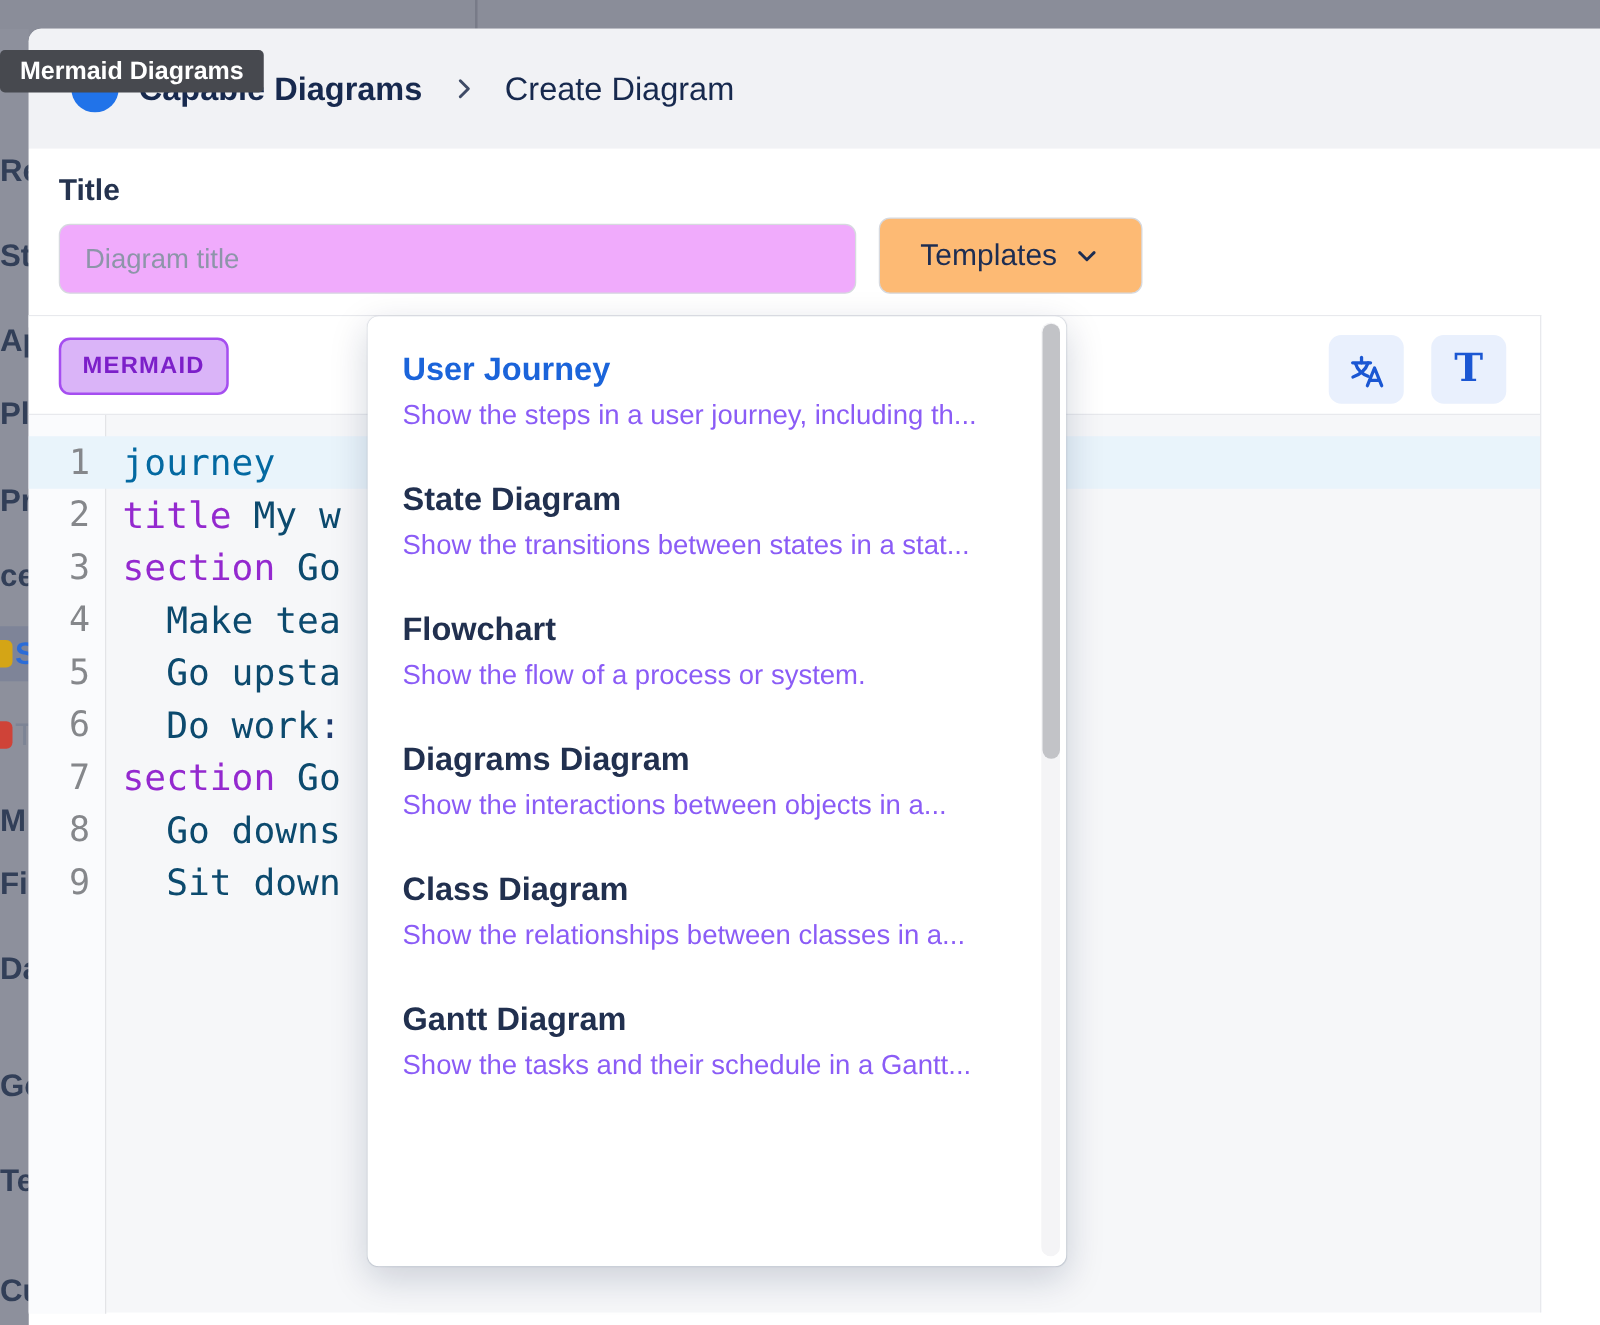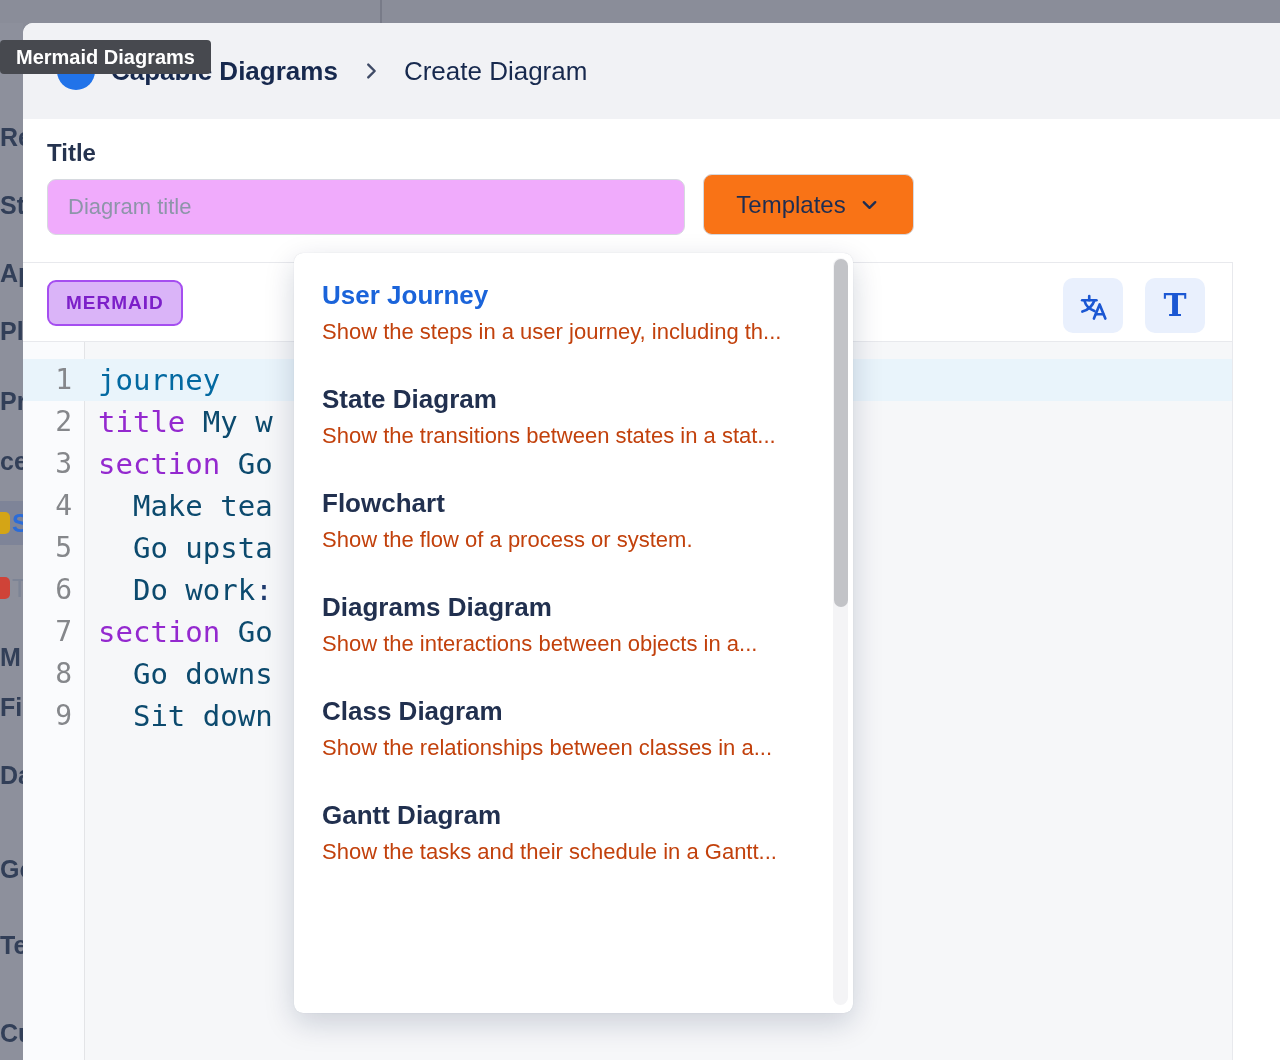--- a/index.html
+++ b/index.html
@@ -22,24 +22,24 @@
 
   .modal-header { position:absolute; left:0; top:0; width:100%; height:96px; background:#f1f2f5; border-radius:10px 0 0 0; display:flex; align-items:center; padding-left:34px; gap:16px; }
   .crumb-app { font-size:26px; font-weight:700; color:#17294e; }
   .crumb-sep { display:flex; align-items:center; margin:0 6px; }
   .crumb-current { font-size:26px; font-weight:500; color:#17294e; }
 
   .form-area { position:absolute; left:0; top:96px; width:100%; height:143px; background:#ffffff; }
   .title-label { position:absolute; left:24px; top:20px; font-size:24px; font-weight:700; color:#25334f; }
   .title-input { position:absolute; left:24px; top:60px; width:638px; height:56px; border:1px solid #d6d9df; border-radius:9px; font-size:22px; padding:0 20px; color:#25334f; background:#f0abfc; font-family:"Liberation Sans", sans-serif; outline:none; }
   .title-input::placeholder { color:#8d95a9; }
-  .templates-btn { position:absolute; left:680px; top:55px; width:211px; height:61px; background:#f97316; border:1px solid #d6d9df; border-radius:9px; display:flex; align-items:center; justify-content:center; gap:12px; font-size:24px; font-weight:500; color:#1d2d52; cursor:pointer; font-family:"Liberation Sans", sans-serif; }
-
-  
-  .editor-card { position:absolute; left:0; top:239px; width:1210px; height:798px; background:#f6f7f9; border-top:1px solid #e8e9ed; border-right:1px solid #e8e9ed; }
+  .templates-btn { position:absolute; left:680px; top:55px; width:211px; height:61px; background:#fdba74; border:1px solid #d6d9df; border-radius:9px; display:flex; align-items:center; justify-content:center; gap:12px; font-size:24px; font-weight:500; color:#1d2d52; cursor:pointer; font-family:"Liberation Sans", sans-serif; }
+
+  
+  .editor-card { position:absolute; left:0; top:229px; width:1210px; height:798px; background:#f6f7f9; border-top:1px solid #e8e9ed; border-right:1px solid #e8e9ed; }
   .editor-header { position:absolute; left:0; top:0; width:100%; height:79px; background:#ffffff; border-bottom:1px solid #e8e9ed; }
   .mermaid-badge { position:absolute; left:24px; top:17px; height:46px; padding:0 17px; display:flex; align-items:center; background:#dab4f8; border:2px solid #a54ef0; border-radius:9px; font-size:19px; font-weight:700; letter-spacing:1px; color:#7c1fc9; }
   .icon-btn { position:absolute; top:15px; width:60px; height:55px; border:none; border-radius:10px; background:#e9f0fd; display:flex; align-items:center; justify-content:center; cursor:pointer; }
   .icon-btn.translate { left:1040px; }
   .icon-btn.textmode { left:1122px; }
   .t-glyph { font-family:"DejaVu Serif", serif; font-weight:700; font-size:31px; color:#1b57d3; line-height:1; }
 
   .editor-body { position:absolute; left:0; top:79px; width:100%; height:719px; }
   .gutter-bg { position:absolute; left:0; top:0; bottom:0; width:62px; background:#fafbfd; border-right:1px solid #e3e4e7; }
   .active-highlight { position:absolute; left:0; right:0; top:17px; height:42px; background:#e9f4fb; }
@@ -51,21 +51,21 @@
   .tok-purple { color:#9429cf; }
   .tok-red { color:#0c4a6e; }
   .tok-navy { color:#1e3a6e; }
 
   
   .dropdown { position:absolute; left:271px; top:230px; width:559px; height:760px; background:#ffffff; border-radius:9px; box-shadow:0 10px 30px rgba(9,30,66,.18), 0 0 1px rgba(9,30,66,.16); z-index:6; overflow:hidden; }
   .dd-list { position:absolute; left:0; top:26px; width:100%; }
   .dd-item { height:104px; padding:0 60px 0 28px; cursor:pointer; }
   .dd-title { font-size:26px; font-weight:700; color:#21304f; line-height:32px; }
   .dd-title.hl { color:#1b64da; }
-  .dd-desc { margin-top:7px; font-size:22px; color:#c2410c; line-height:28px; white-space:nowrap; }
+  .dd-desc { margin-top:7px; font-size:22px; color:#8b5cf6; line-height:28px; white-space:nowrap; }
   .sb-track { position:absolute; right:5px; top:5px; bottom:8px; width:15px; background:#f4f4f6; border-radius:8px; }
   .sb-thumb { position:absolute; left:0.5px; top:1px; width:14px; height:348px; background:#c2c3c7; border-radius:7px; }
 
   
   .tooltip { position:absolute; left:0; top:40px; height:34px; background:#47494f; color:#ffffff; font-size:20px; font-weight:700; display:flex; align-items:center; padding:0 16px; border-radius:4px; z-index:20; white-space:nowrap; }
 
   .logo-wrap { width:38px; height:38px; flex:0 0 auto; }
 </style>
 </head>
 <body>

